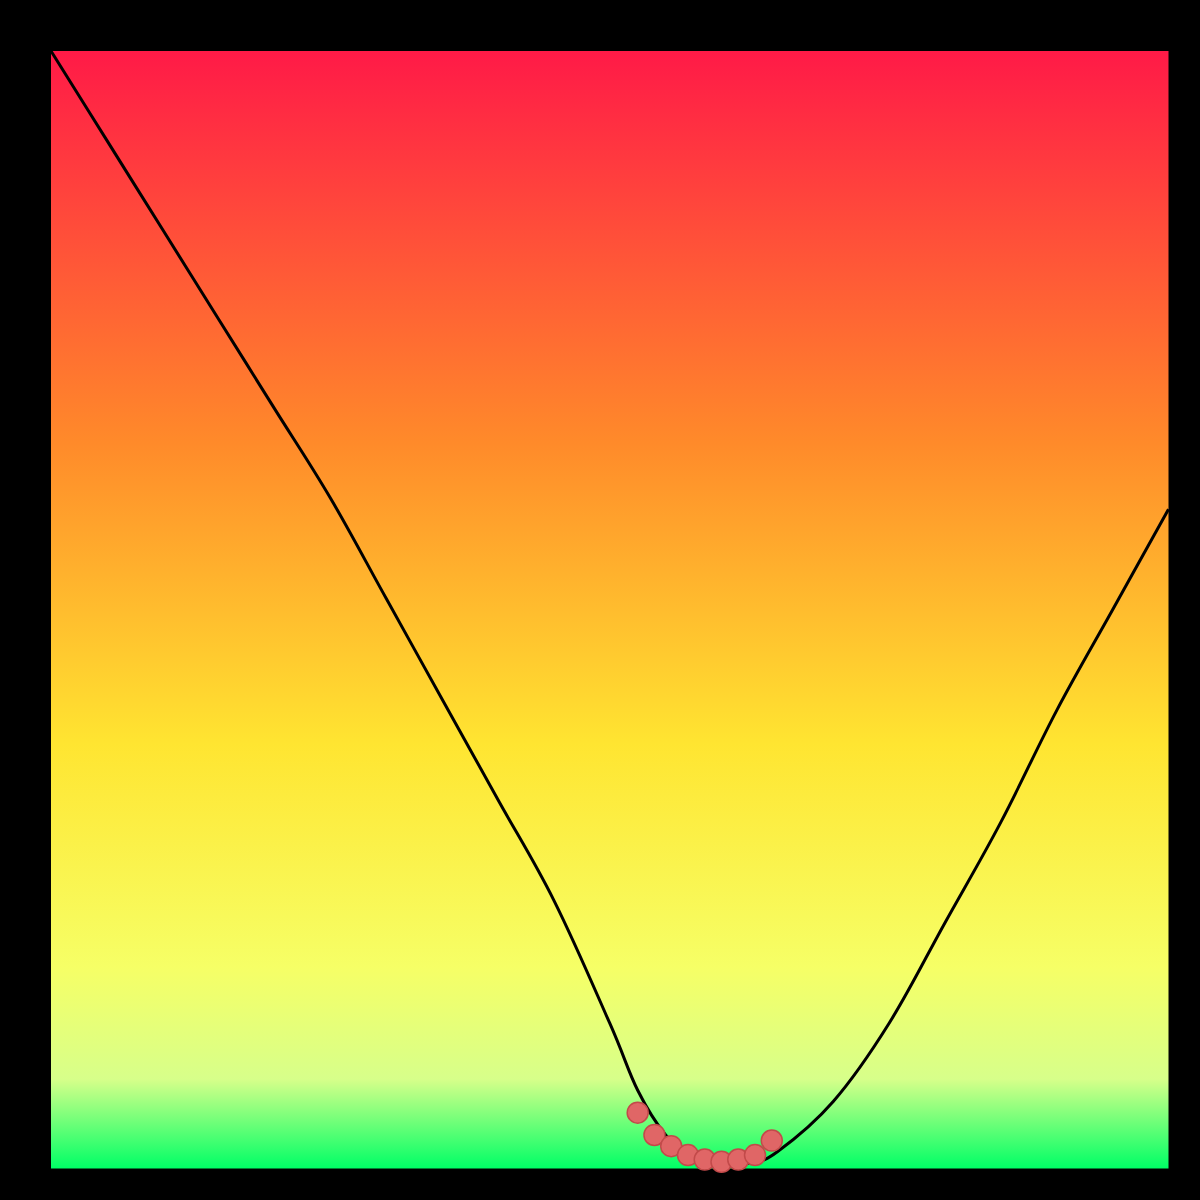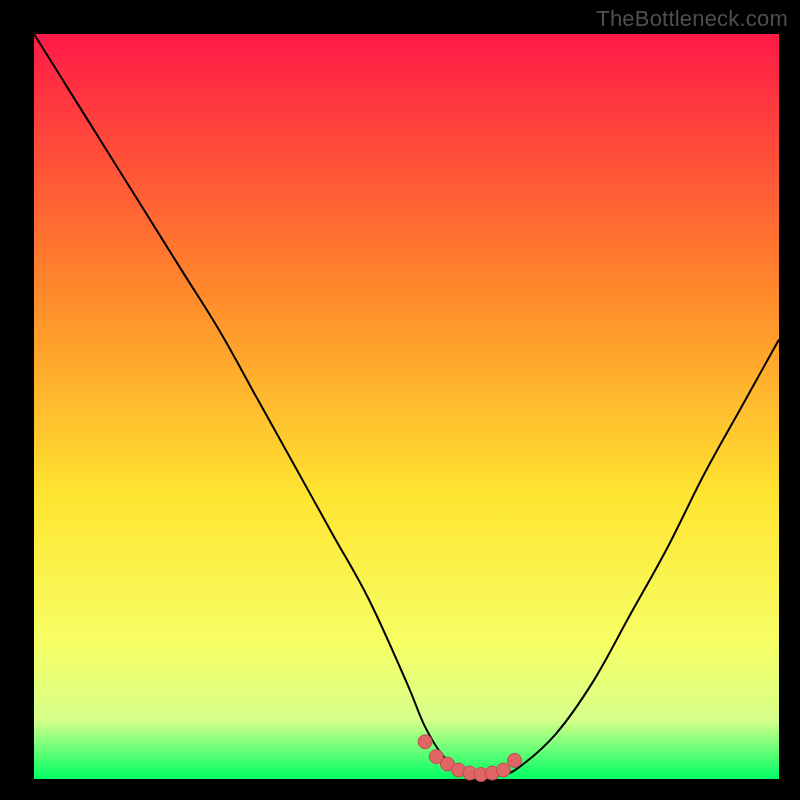--- a/index.html
+++ b/index.html
@@ -31,21 +31,20 @@
     position: absolute;
     left: 0;
     top: 0;
   }
 </style>
 </head>
 <body>
 
 <div class="stage">
 
-  <div class="watermark">TheBottleneck.com</div>
 
   <svg class="plot" width="800" height="800" viewBox="0 0 800 800">
     <defs>
       <linearGradient id="bgGrad" x1="0" y1="0" x2="0" y2="1">
         <stop id="g0" offset="0%" stop-color="#ff1a47"></stop>
         <stop id="g1" offset="35%" stop-color="#ff8a2a"></stop>
         <stop id="g2" offset="62%" stop-color="#ffe531"></stop>
         <stop id="g3" offset="82%" stop-color="#f6ff66"></stop>
         <stop id="g4" offset="92%" stop-color="#d7ff8a"></stop>
         <stop id="g5" offset="100%" stop-color="#00ff66"></stop>

